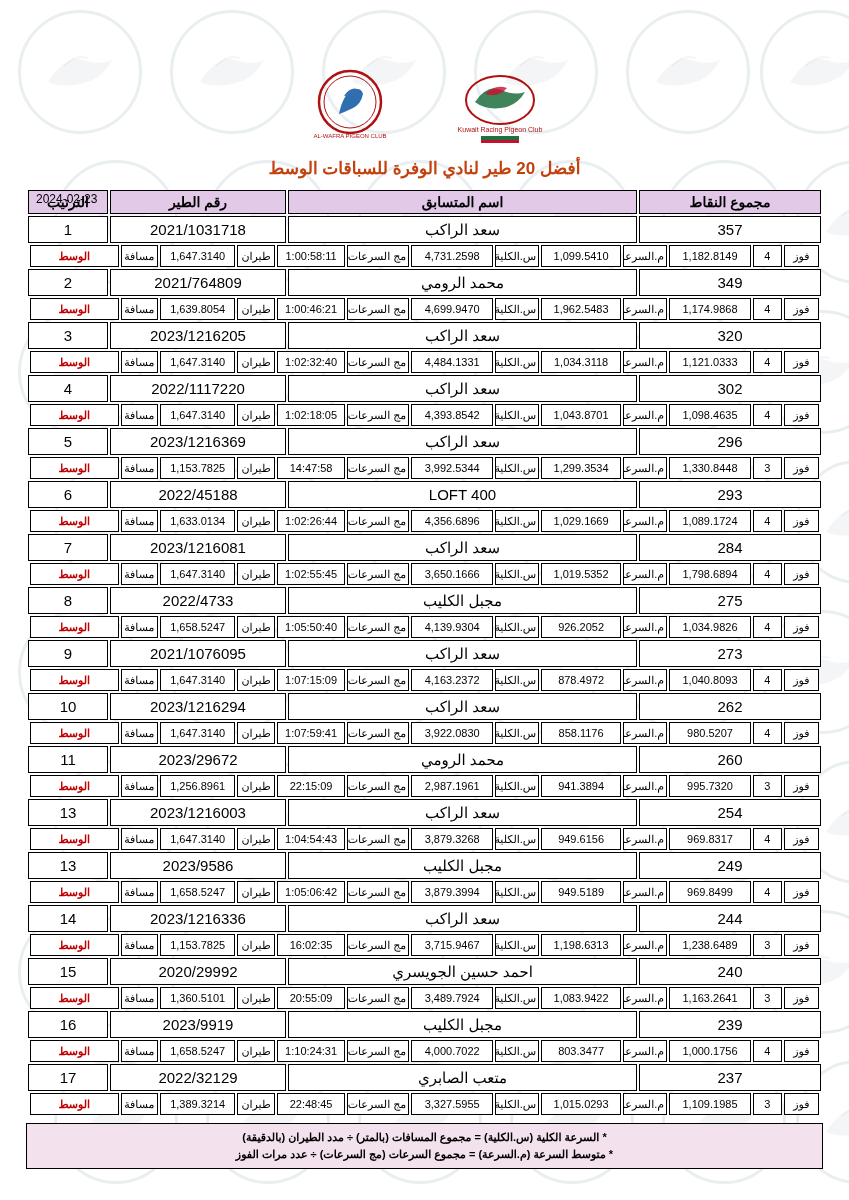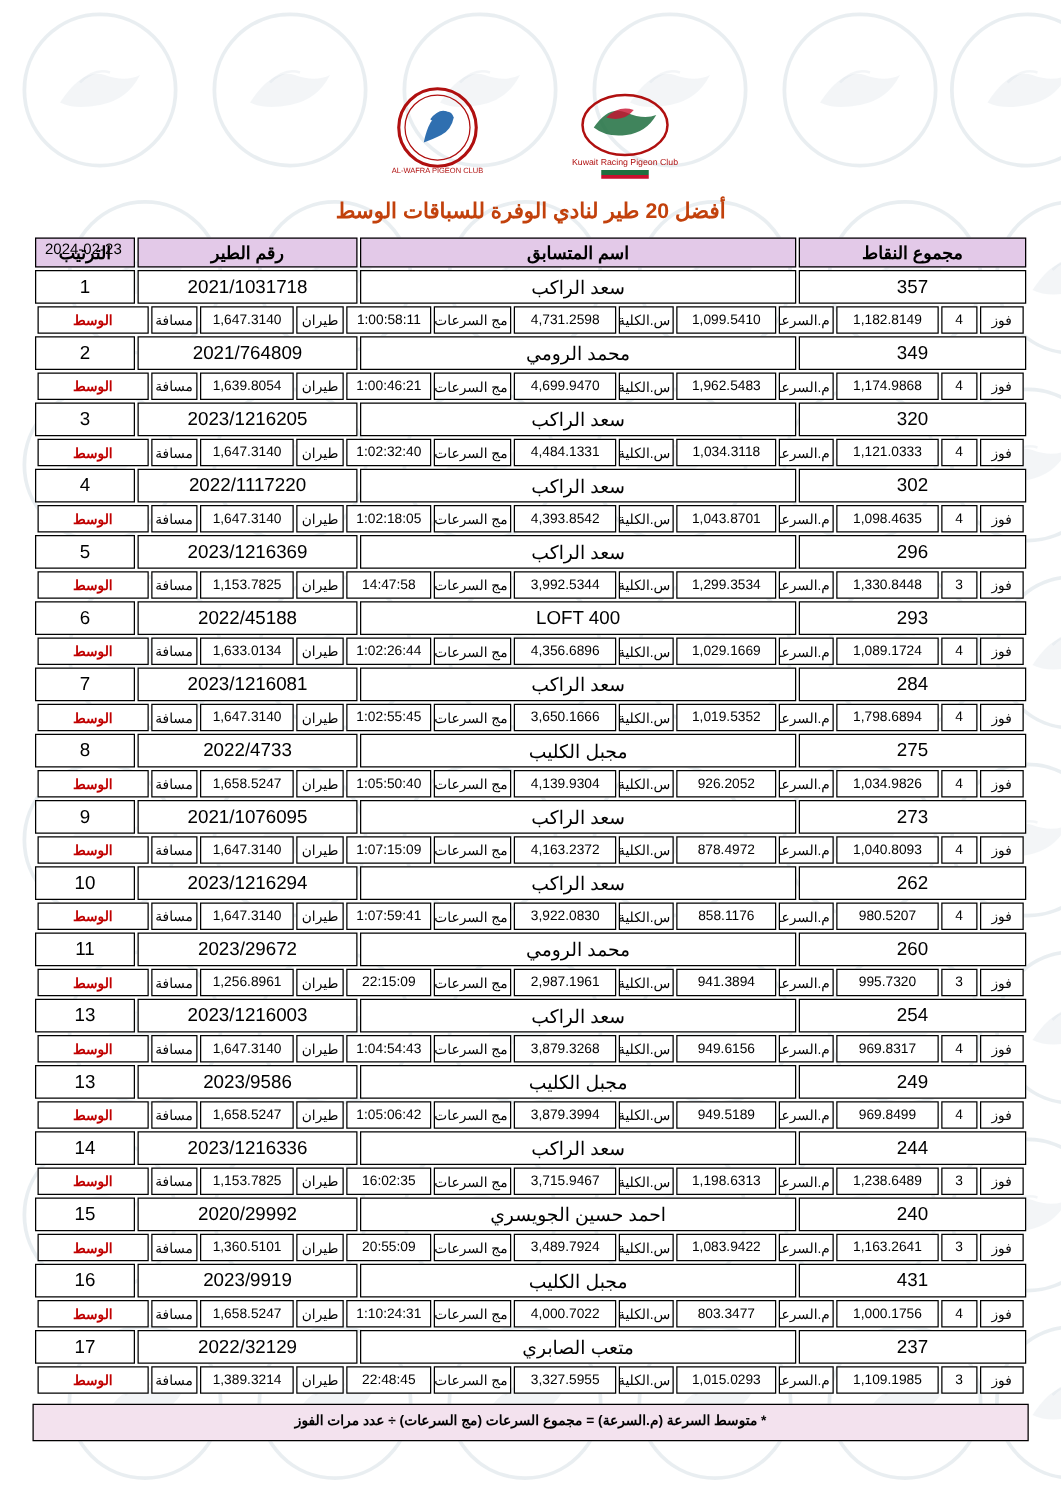--- a/index.html
+++ b/index.html
@@ -872,21 +872,21 @@
                   <td class="d-flight-lbl lbl">طيران</td>
                   <td class="d-dist val">1,360.5101</td>
                   <td class="d-flight-lbl lbl">مسافة</td>
                   <td class="wasat">الوسط</td>
                 </tr>
               </tbody>
             </table>
           </td>
         </tr>
         <tr class="main-row">
-          <td class="pts-cell">431</td>
+          <td class="pts-cell">239</td>
           <td class="name-cell">مجبل الكليب</td>
           <td class="ring-cell">2023/9919</td>
           <td class="rank-cell">16</td>
         </tr>
         <tr class="detail-row">
           <td colspan="4">
             <table class="det">
               <tbody>
                 <tr>
                   <td class="d-winlbl lbl">فوز</td>
@@ -933,16 +933,17 @@
                   <td class="wasat">الوسط</td>
                 </tr>
               </tbody>
             </table>
           </td>
         </tr>
       </tbody>
   </table>
 
   <div class="footnote">
+    <div>* السرعة الكلية (س.الكلية) = مجموع المسافات (بالمتر) ÷ مدد الطيران (بالدقيقة)</div>
     <div>* متوسط السرعة (م.السرعة) = مجموع السرعات (مج السرعات) ÷ عدد مرات الفوز</div>
   </div>
 
 </div>
 
 </body></html>

